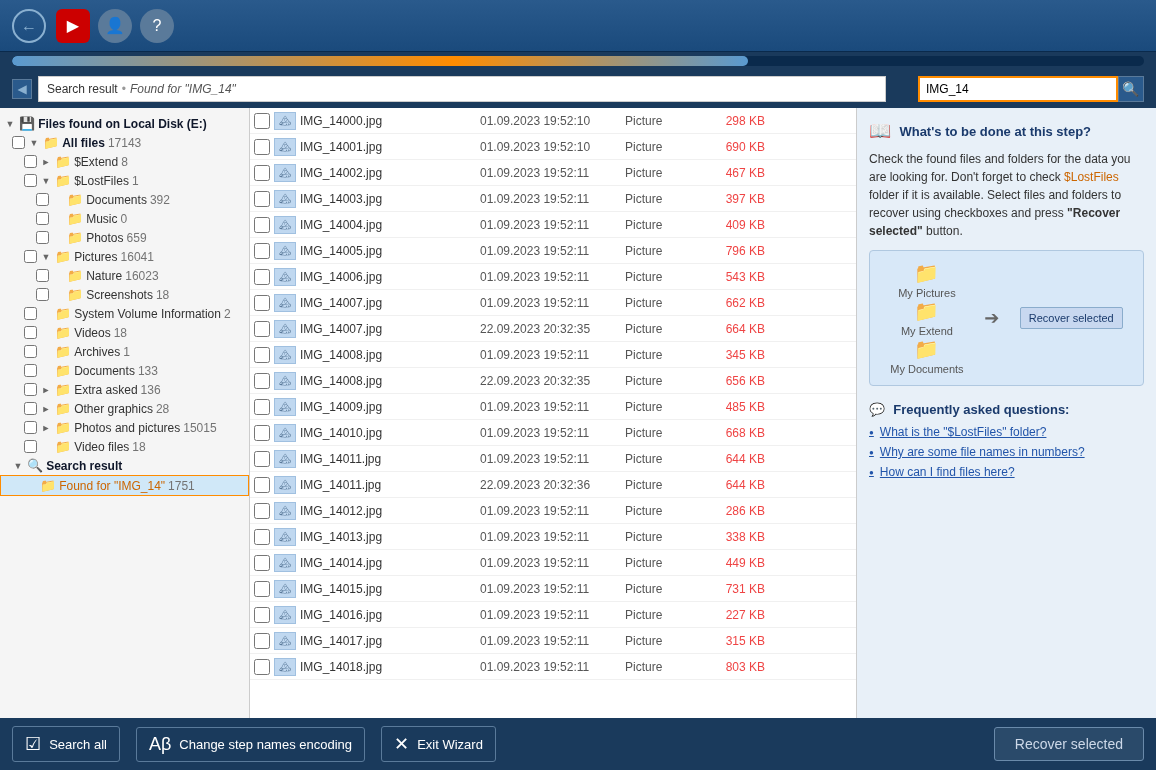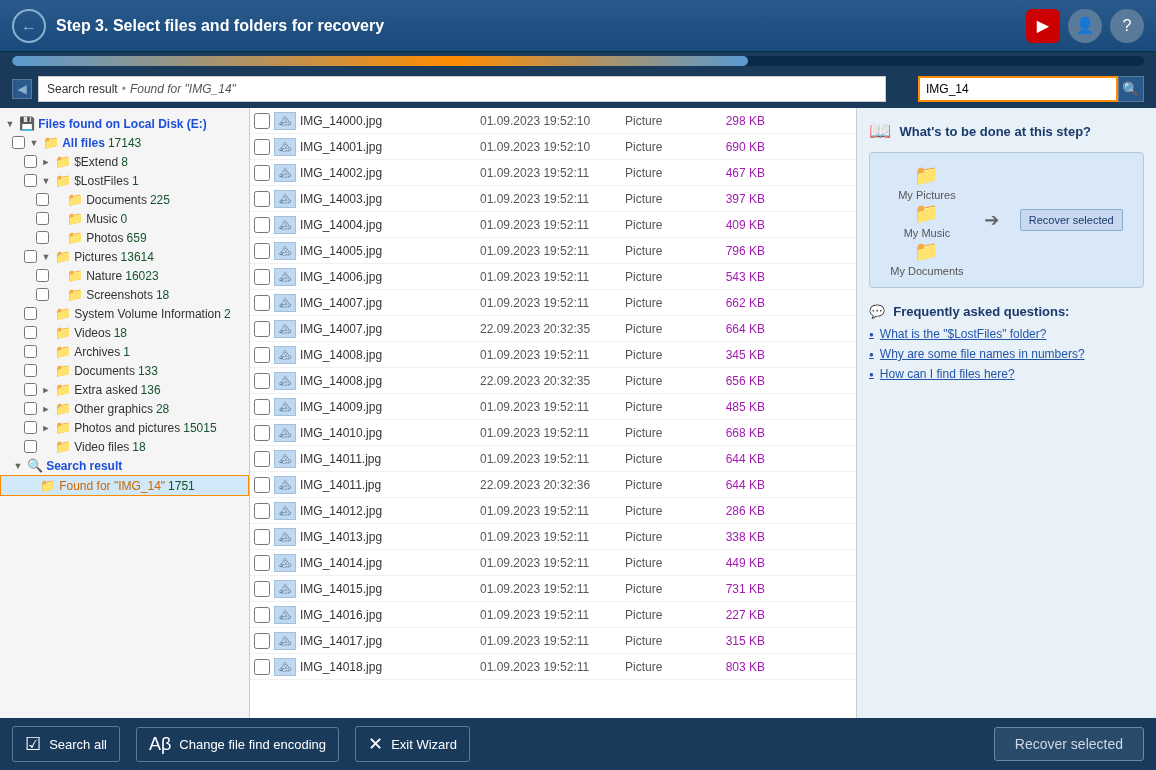--- a/index.html
+++ b/index.html
@@ -170,22 +170,22 @@
       flex-shrink: 0;
     }
     .folder-icon { 
       margin: 0 3px; 
       font-size: 13px; 
       flex-shrink: 0;
     }
     .folder-icon.orange { color: #ff8c00; }
     .folder-icon.yellow { color: #d4a000; }
     .tree-label { color: #333; }
-    .tree-label.orange { color: #1d4ed8; font-weight: bold; }
-    .tree-count { color: #14532d; margin-left: 3px; }
+    .tree-label.orange { color: #0f172a; font-weight: bold; }
+    .tree-count { color: #737373; margin-left: 3px; }
     .tree-item.active {
       background: #d0e8f8;
       border: 1px solid #ff8c00;
     }
 
     
     .search-node-icon { 
       color: #cc6600; 
       margin: 0 3px;
       font-size: 13px;
@@ -249,21 +249,21 @@
       color: #555;
       font-size: 12px;
     }
     .file-type {
       width: 70px;
       color: #555;
       font-size: 12px;
     }
     .file-size {
       width: 70px;
-      color: #a21caf;
+      color: #ef4444;
       font-size: 12px;
       text-align: right;
     }
 
     
     .right-panel {
       width: 300px;
       min-width: 300px;
       background: #e8f0f8;
       padding: 12px;
@@ -372,24 +372,20 @@
       border-radius: 3px;
     }
   </style>
 </head>
 <body>
 
 <div class="main-container">
 
   <div class="header">
     <button class="back-btn">←</button>
-    <div class="header-title">
-      <span>Step 3.</span>
-      <span> Select files and folders for recovery</span>
-    </div>
     <div class="header-icons">
       <button class="header-icon-btn youtube">▶</button>
       <button class="header-icon-btn user">👤</button>
       <button class="header-icon-btn help">?</button>
     </div>
   </div>
 
   <div class="progress-area">
     <div class="progress-bar-container">
       <div class="progress-bar-fill"></div>
@@ -441,21 +437,21 @@
         <span class="folder-icon yellow">📁</span>
         <span class="tree-label">$LostFiles</span>
         <span class="tree-count">1</span>
       </div>
 
       <div class="tree-item tree-l3">
         <input type="checkbox" style="width: 13px; height: 13px; margin-right: 3px;">
         <span class="expand-icon"></span>
         <span class="folder-icon yellow">📁</span>
         <span class="tree-label">Documents</span>
-        <span class="tree-count">225</span>
+        <span class="tree-count">392</span>
       </div>
 
       <div class="tree-item tree-l3">
         <input type="checkbox" style="width: 13px; height: 13px; margin-right: 3px;">
         <span class="expand-icon"></span>
         <span class="folder-icon yellow">📁</span>
         <span class="tree-label">Music</span>
         <span class="tree-count">0</span>
       </div>
 
@@ -465,21 +461,21 @@
         <span class="folder-icon yellow">📁</span>
         <span class="tree-label">Photos</span>
         <span class="tree-count">659</span>
       </div>
 
       <div class="tree-item tree-l2">
         <input type="checkbox" style="width: 13px; height: 13px; margin-right: 3px;">
         <span class="expand-icon">▼</span>
         <span class="folder-icon yellow">📁</span>
         <span class="tree-label">Pictures</span>
-        <span class="tree-count">13614</span>
+        <span class="tree-count">16041</span>
       </div>
 
       <div class="tree-item tree-l3">
         <input type="checkbox" style="width: 13px; height: 13px; margin-right: 3px;">
         <span class="expand-icon"></span>
         <span class="folder-icon yellow">📁</span>
         <span class="tree-label">Nature</span>
         <span class="tree-count">16023</span>
       </div>
 
@@ -751,31 +747,38 @@
   </div>
         </div>
     </div>
 
     <div class="right-panel">
 
       <div class="help-section">
         <div class="help-title">
           <span class="help-icon">📖</span>
           <span>What's to be done at this step?</span>
+        </div>
+        <div class="help-text">
+          Check the found files and folders for the data you are looking for. Don't forget to check
+          <span class="highlight">$LostFiles</span>
+          folder if it is available. Select files and folders to recover using checkboxes and press
+          <span class="bold">"Recover selected"</span>
+          button.
         </div>
 
         <div class="illustration-area">
           <div>
             <div class="illus-folder">
               <span class="illus-folder-icon">📁</span>
               <span>My Pictures</span>
             </div>
             <div class="illus-folder">
               <span class="illus-folder-icon">📁</span>
-              <span>My Music</span>
+              <span>My Extend</span>
             </div>
             <div class="illus-folder">
               <span class="illus-folder-icon">📁</span>
               <span>My Documents</span>
             </div>
           </div>
           <span class="illus-arrow">➔</span>
           <button class="recover-btn-small">Recover selected</button>
         </div>
       </div>
@@ -802,21 +805,21 @@
     </div>
   </div>
 
   <div class="bottom-bar">
     <button class="bottom-btn">
       <span class="bottom-btn-icon">☑</span>
       <span>Search all</span>
     </button>
     <button class="bottom-btn">
       <span class="bottom-btn-icon">Aβ</span>
-      <span>Change file find encoding</span>
+      <span>Change step names encoding</span>
     </button>
     <button class="bottom-btn">
       <span class="bottom-btn-icon">✕</span>
       <span>Exit Wizard</span>
     </button>
     <div class="spacer"></div>
     <button class="recover-selected-btn">Recover selected</button>
   </div>
 
 </div>

